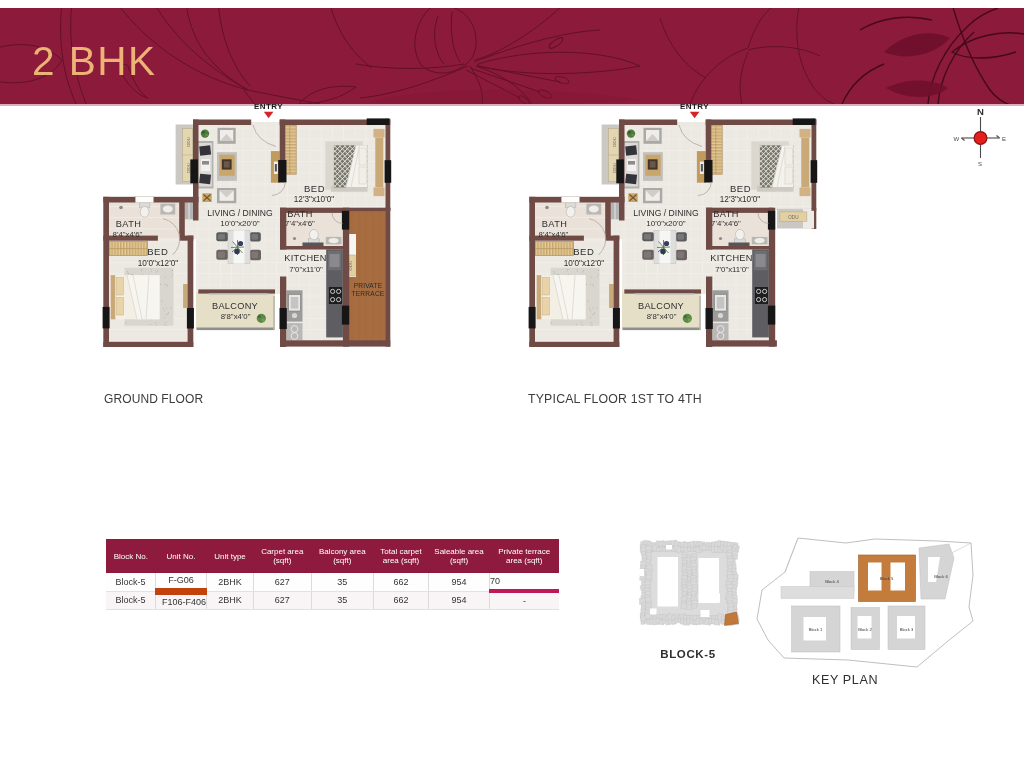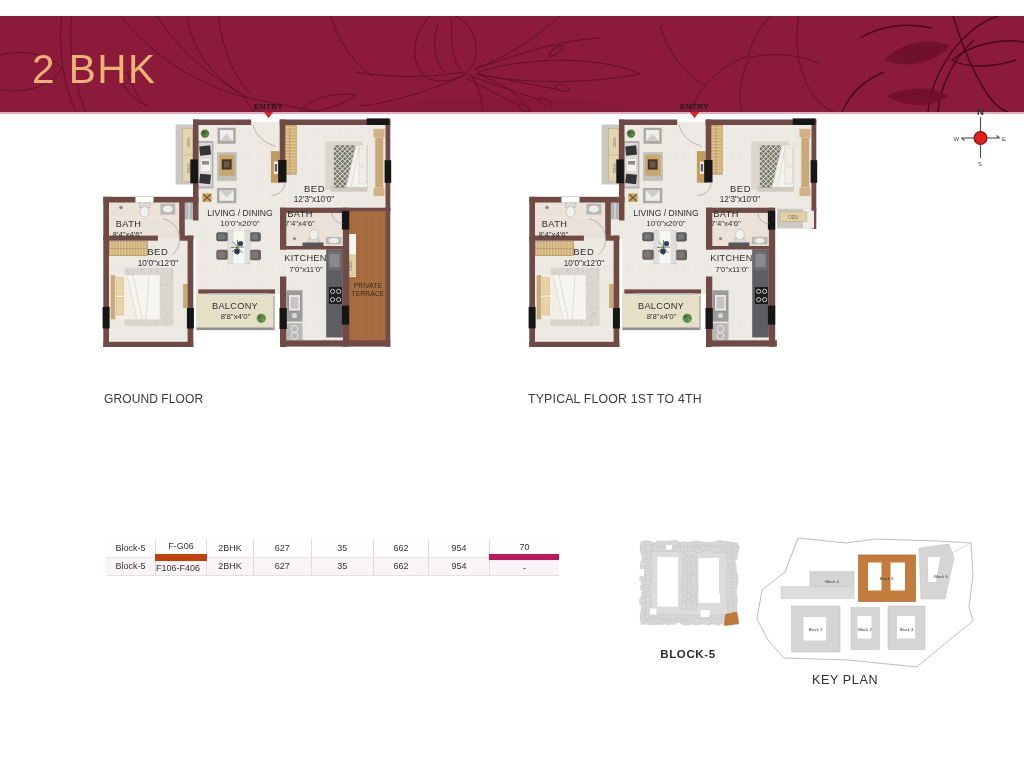--- a/index.html
+++ b/index.html
@@ -4,21 +4,21 @@
 <title>2 BHK</title>
 <style>
 html,body{margin:0;padding:0}
 body{width:1024px;height:768px;position:relative;background:#FFFFFF;font-family:"Liberation Sans",sans-serif;overflow:hidden}
 svg{font-family:"Liberation Sans",sans-serif}
 table td{padding:0}
 </style>
 </head>
 <body>
 
-<div style="position:absolute;left:0;top:16px;width:840px;height:98px">
+<div style="position:absolute;left:0;top:8px;width:840px;height:98px">
 <svg width="1024" height="98" viewBox="0 0 1024 98">
 
 <rect x="0" y="0" width="1024" height="96" fill="#8C1A3B"></rect>
 
 <g stroke="#5E1026" stroke-width="1" fill="none" opacity="0.9">
 <path d="M-10,42 C20,32 45,36 62,52 C52,70 25,80 -10,72"></path>
 <path d="M62,-5 C58,30 62,65 76,96 M72,-5 C68,28 73,62 86,96"></path>
 <path d="M116,-6 C150,40 200,70 248,82 M152,-8 C176,34 212,62 248,82"></path>
 <path d="M186,-6 C190,28 206,58 248,82 M218,-8 C220,24 230,56 250,78"></path>
 <path d="M248,82 C276,88 300,92 320,96 M244,82 C248,88 252,92 254,96"></path>
@@ -1194,35 +1194,45 @@
         <col style="width:51px">
         <col style="width:47px">
         <col style="width:57.5px">
         <col style="width:62.5px">
         <col style="width:55px">
         <col style="width:61px">
         <col style="width:69.5px">
       </colgroup>
 
 <tbody>
+        <tr style="background:#8E1B3D;color:#FFFFFF;font-size:8px">
+<td style="height:34px;text-align:center;vertical-align:middle">Block No.</td>
+<td style="text-align:center;vertical-align:middle">Unit No.</td>
+<td style="text-align:center;vertical-align:middle">Unit type</td>
+<td style="text-align:center;vertical-align:middle">Carpet area<br>(sqft)</td>
+<td style="text-align:center;vertical-align:middle">Balcony area<br>(sqft)</td>
+<td style="text-align:center;vertical-align:middle">Total carpet<br>area (sqft)</td>
+<td style="text-align:center;vertical-align:middle">Saleable area<br>(sqft)</td>
+<td style="text-align:center;vertical-align:middle">Private terrace<br>area (sqft)</td>
+</tr>
 
 <tr style="font-size:9px;color:#333;background:#FEFEFE">
 <td style="height:17.5px;text-align:center;border-right:1px solid #DCDCDC;border-bottom:1px solid #E2E2E2">Block-5</td>
 <td style="text-align:center;border-right:1px solid #DCDCDC;border-bottom:7px solid #c2410c">F-G06</td>
 <td style="text-align:center;border-right:1px solid #DCDCDC;border-bottom:1px solid #E2E2E2">2BHK</td>
 <td style="text-align:center;border-right:1px solid #DCDCDC;border-bottom:1px solid #E2E2E2">627</td>
 <td style="text-align:center;border-right:1px solid #DCDCDC;border-bottom:1px solid #E2E2E2">35</td>
 <td style="text-align:center;border-right:1px solid #DCDCDC;border-bottom:1px solid #E2E2E2">662</td>
 <td style="text-align:center;border-right:1px solid #DCDCDC;border-bottom:1px solid #E2E2E2">954</td>
-<td style="text-align:center;border-bottom:6px solid #be185d">70</td>
+<td style="text-align:left;border-bottom:4px solid #be185d">70</td>
 </tr>
 
 <tr style="font-size:9px;color:#333;background:#F9F5F6">
 <td style="height:17.5px;text-align:center;border-right:1px solid #DCDCDC;border-bottom:1px solid #E2E2E2">Block-5</td>
-<td style="text-align:left;border-right:1px solid #DCDCDC;border-bottom:1px solid #E2E2E2">F106-F406</td>
+<td style="text-align:right;border-right:1px solid #DCDCDC;border-bottom:1px solid #E2E2E2">F106-F406</td>
 <td style="text-align:center;border-right:1px solid #DCDCDC;border-bottom:1px solid #E2E2E2">2BHK</td>
 <td style="text-align:center;border-right:1px solid #DCDCDC;border-bottom:1px solid #E2E2E2">627</td>
 <td style="text-align:center;border-right:1px solid #DCDCDC;border-bottom:1px solid #E2E2E2">35</td>
 <td style="text-align:center;border-right:1px solid #DCDCDC;border-bottom:1px solid #E2E2E2">662</td>
 <td style="text-align:center;border-right:1px solid #DCDCDC;border-bottom:1px solid #E2E2E2">954</td>
 <td style="text-align:center;border-bottom:1px solid #E2E2E2">-</td>
 </tr>
 </tbody>
     </table>
 </div>

